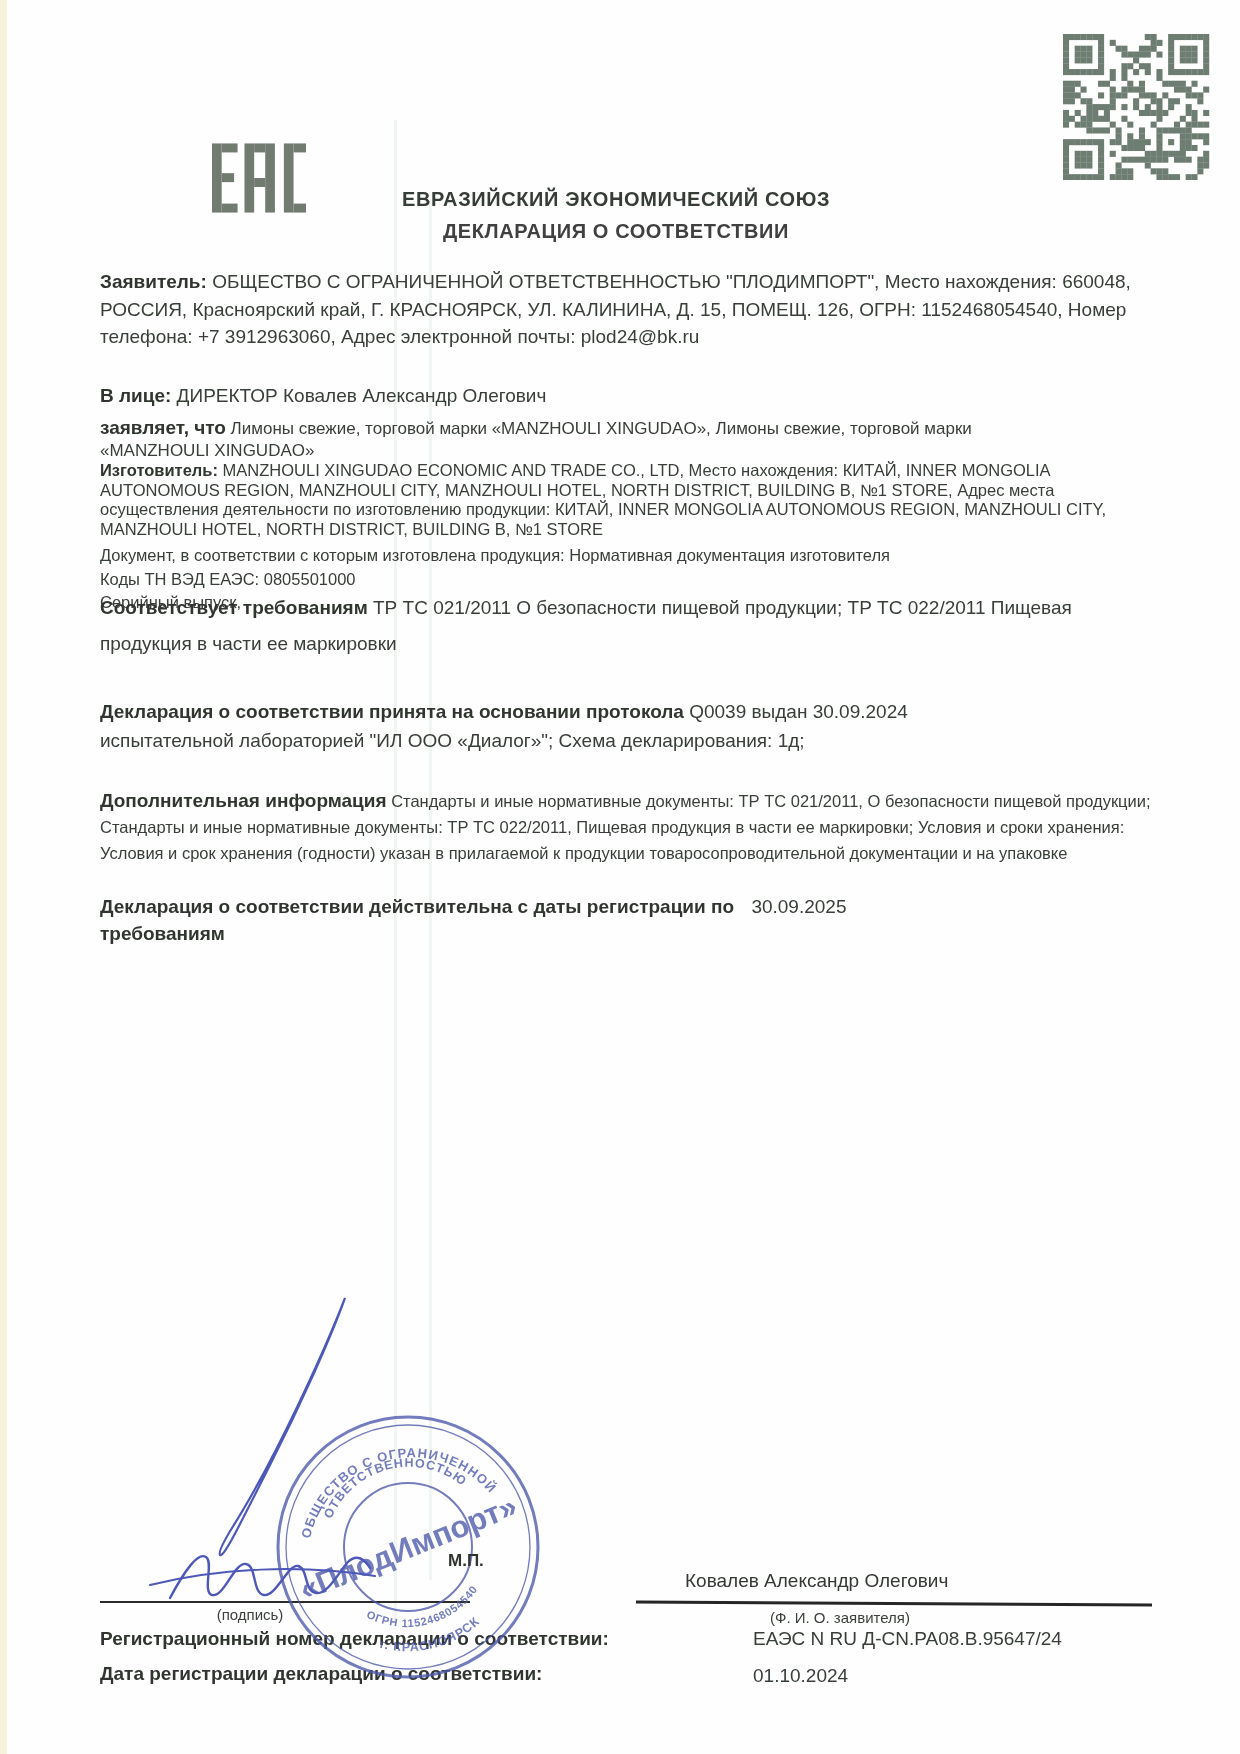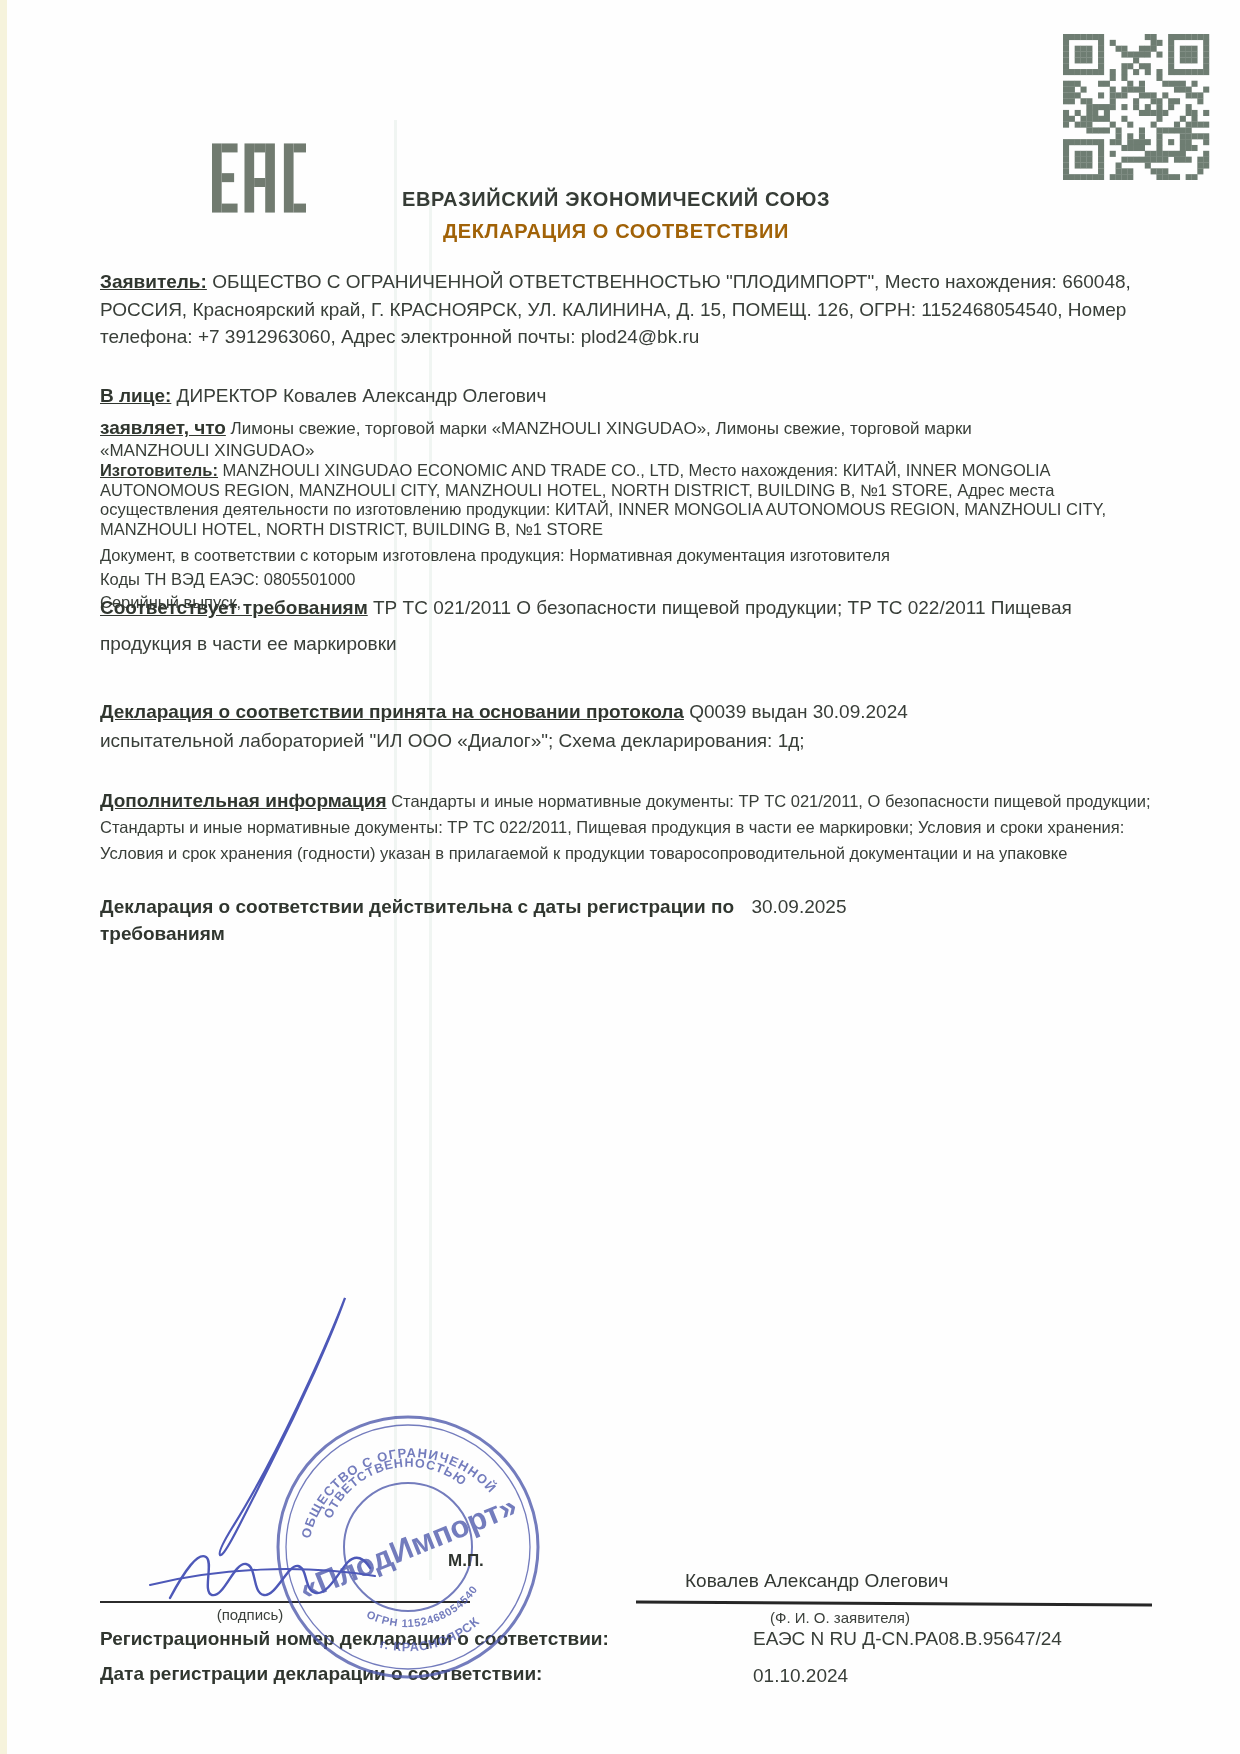--- a/index.html
+++ b/index.html
@@ -12,26 +12,26 @@
   .edge-stripe{position:absolute;left:0;top:0;width:7px;height:100%;background:#f1ecca;opacity:.65;}
   .streak{position:absolute;width:3px;background:#e2ebe6;opacity:.5;}
   .s1{left:394px;top:120px;height:1500px;}
   .s2{left:429px;top:200px;height:1380px;}
 
   
   .eac-logo{position:absolute;left:212px;top:136px;width:94px;height:84px;}
   .qr{position:absolute;left:1062px;top:34px;width:148px;height:146px;}
   .titles{position:absolute;left:96px;top:0;width:1040px;text-align:center;}
   .title1{position:absolute;left:0;top:178px;width:100%;font-size:20px;font-weight:bold;letter-spacing:.6px;color:#363c36;margin-top:10px;}
-  .title2{position:absolute;left:0;top:220px;width:100%;font-size:20px;font-weight:bold;letter-spacing:.6px;color:#a16207;}
+  .title2{position:absolute;left:0;top:220px;width:100%;font-size:20px;font-weight:bold;letter-spacing:.6px;color:#404040;}
 
   
   .doc{position:absolute;left:100px;top:0;width:1058px;}
   .doc p{position:absolute;margin:0;left:0;width:100%;}
-  .lbl{font-weight:bold;color:#30362f;text-decoration:underline;}
+  .lbl{font-weight:bold;color:#30362f;}
   .p-applicant{top:268px;font-size:19px;line-height:27.5px;}
   .p-person{top:382px;font-size:19px;line-height:27px;}
   .p-declares{top:417px;font-size:17px;line-height:22px;max-width:905px;}
   .p-declares .lbl{font-size:19px;}
   .p-manufacturer{top:461px;font-size:16.5px;line-height:19.5px;}
   .p-docline{top:544px;font-size:16.5px;line-height:23.5px;}
   .p-conforms{top:590px;font-size:19px;line-height:36px;}
   .p-basis{top:697px;font-size:19px;line-height:29px;}
   .p-add{top:788px;font-size:16.5px;line-height:26px;}
   .p-add .lbl{font-size:19px;}

